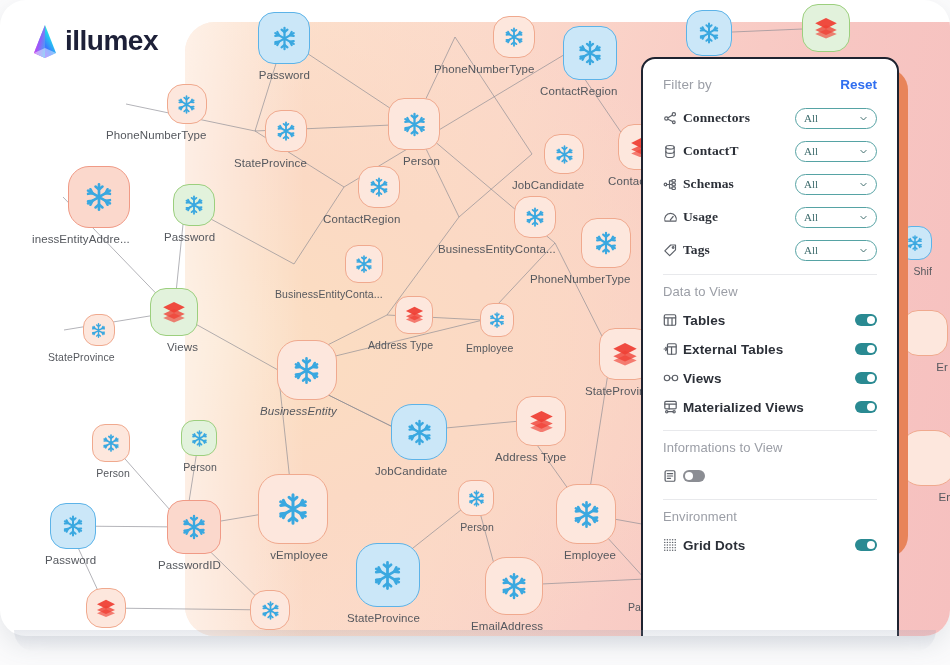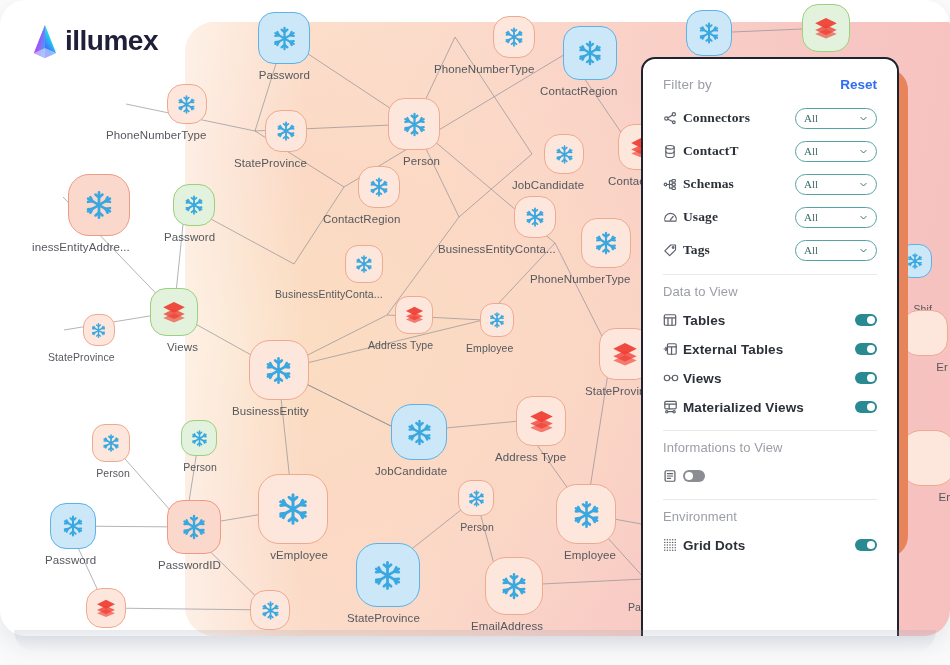--- a/index.html
+++ b/index.html
@@ -260,21 +260,21 @@
             <svg class="stack" width="23" height="20.7" viewBox="0 0 26 24">
     <g fill="#ef4136">
       <path d="M13 1 L25 7 L13 13 L1 7 Z" opacity=".95"></path>
       <path d="M13 9 L25 14.5 L13 20 L1 14.5 Z" opacity=".8"></path>
       <path d="M13 13.5 L25 19 L13 24 L1 19 Z" opacity=".65"></path>
     </g>
             </svg>
           </div>
           <div class="nlabel">ContactT...</div>
         </div>
-        <div class="node" style="left: 32px; top: 174px;">
+        <div class="node" style="left: 32px; top: 166px;">
           <div class="nbox pinkdeep lg" style="width:62px;height:62px">
             <svg class="sf" width="32" height="32" viewBox="0 0 24 24">
     <g stroke="#3aa8e0" stroke-width="2" stroke-linecap="round">
       <path d="M12 2.5v19M3.8 7.2l16.4 9.6M20.2 7.2L3.8 16.8"></path>
       <path d="M12 6.4l-2.6-2.2M12 6.4l2.6-2.2M12 17.6l-2.6 2.2M12 17.6l2.6 2.2"></path>
       <path d="M7.1 9.2L3.8 9.6M7.1 9.2L5.6 6.2M16.9 14.8l3.3-.4M16.9 14.8l1.5 3M16.9 9.2l3.3.4M16.9 9.2l1.5-3M7.1 14.8l-3.3.4M7.1 14.8l-1.5 3"></path>
     </g>
             </svg>
           </div>
           <div class="nlabel">inessEntityAddre...</div>
@@ -392,33 +392,33 @@
             <svg class="stack" width="26" height="23.400000000000002" viewBox="0 0 26 24">
     <g fill="#ef4136">
       <path d="M13 1 L25 7 L13 13 L1 7 Z" opacity=".95"></path>
       <path d="M13 9 L25 14.5 L13 20 L1 14.5 Z" opacity=".8"></path>
       <path d="M13 13.5 L25 19 L13 24 L1 19 Z" opacity=".65"></path>
     </g>
             </svg>
           </div>
           <div class="nlabel">StateProvinc</div>
         </div>
-        <div class="node" style="left: 898px; top: 244px; gap: 20px;">
+        <div class="node" style="left: 898px; top: 226px;">
           <div class="nbox blue sm" style="width:34px;height:34px">
             <svg class="sf" width="18" height="18" viewBox="0 0 24 24">
     <g stroke="#3aa8e0" stroke-width="2" stroke-linecap="round">
       <path d="M12 2.5v19M3.8 7.2l16.4 9.6M20.2 7.2L3.8 16.8"></path>
       <path d="M12 6.4l-2.6-2.2M12 6.4l2.6-2.2M12 17.6l-2.6 2.2M12 17.6l2.6 2.2"></path>
       <path d="M7.1 9.2L3.8 9.6M7.1 9.2L5.6 6.2M16.9 14.8l3.3-.4M16.9 14.8l1.5 3M16.9 9.2l3.3.4M16.9 9.2l1.5-3M7.1 14.8l-3.3.4M7.1 14.8l-1.5 3"></path>
     </g>
             </svg>
           </div>
           <div class="nlabel sml">Shif</div>
         </div>
-        <div class="node" style="left: 232px; top: 340px;">
+        <div class="node" style="left: 260px; top: 340px; font-style: italic;">
           <div class="nbox  lg" style="width:60px;height:60px">
             <svg class="sf" width="31" height="31" viewBox="0 0 24 24">
     <g stroke="#3aa8e0" stroke-width="2" stroke-linecap="round">
       <path d="M12 2.5v19M3.8 7.2l16.4 9.6M20.2 7.2L3.8 16.8"></path>
       <path d="M12 6.4l-2.6-2.2M12 6.4l2.6-2.2M12 17.6l-2.6 2.2M12 17.6l2.6 2.2"></path>
       <path d="M7.1 9.2L3.8 9.6M7.1 9.2L5.6 6.2M16.9 14.8l3.3-.4M16.9 14.8l1.5 3M16.9 9.2l3.3.4M16.9 9.2l1.5-3M7.1 14.8l-3.3.4M7.1 14.8l-1.5 3"></path>
     </g>
             </svg>
           </div>
           <div class="nlabel">BusinessEntity</div>

